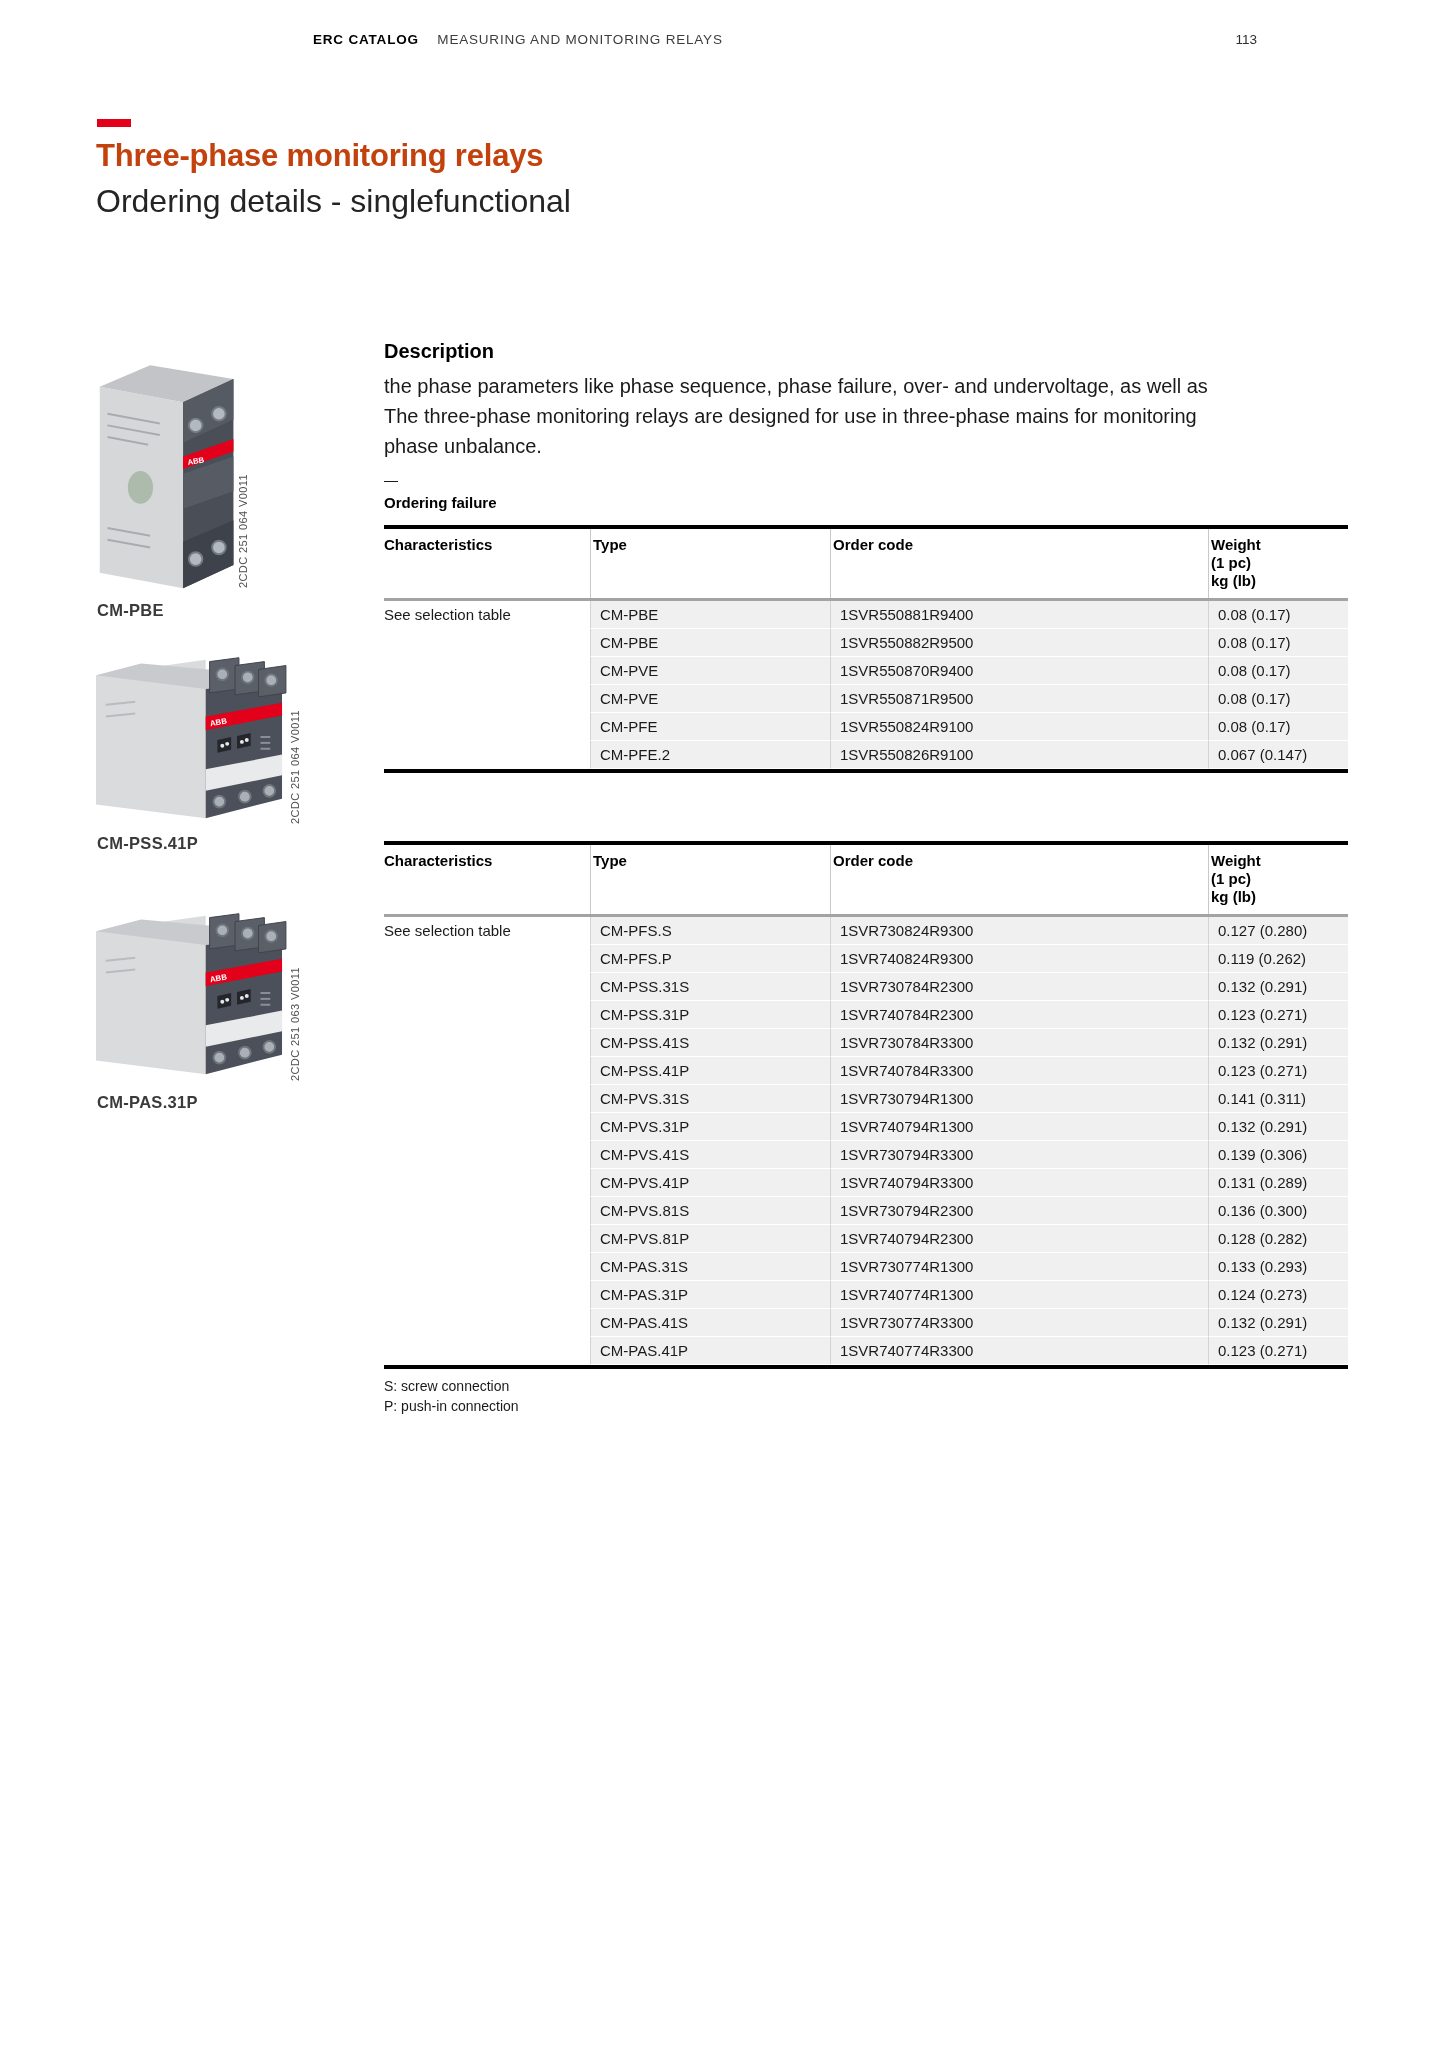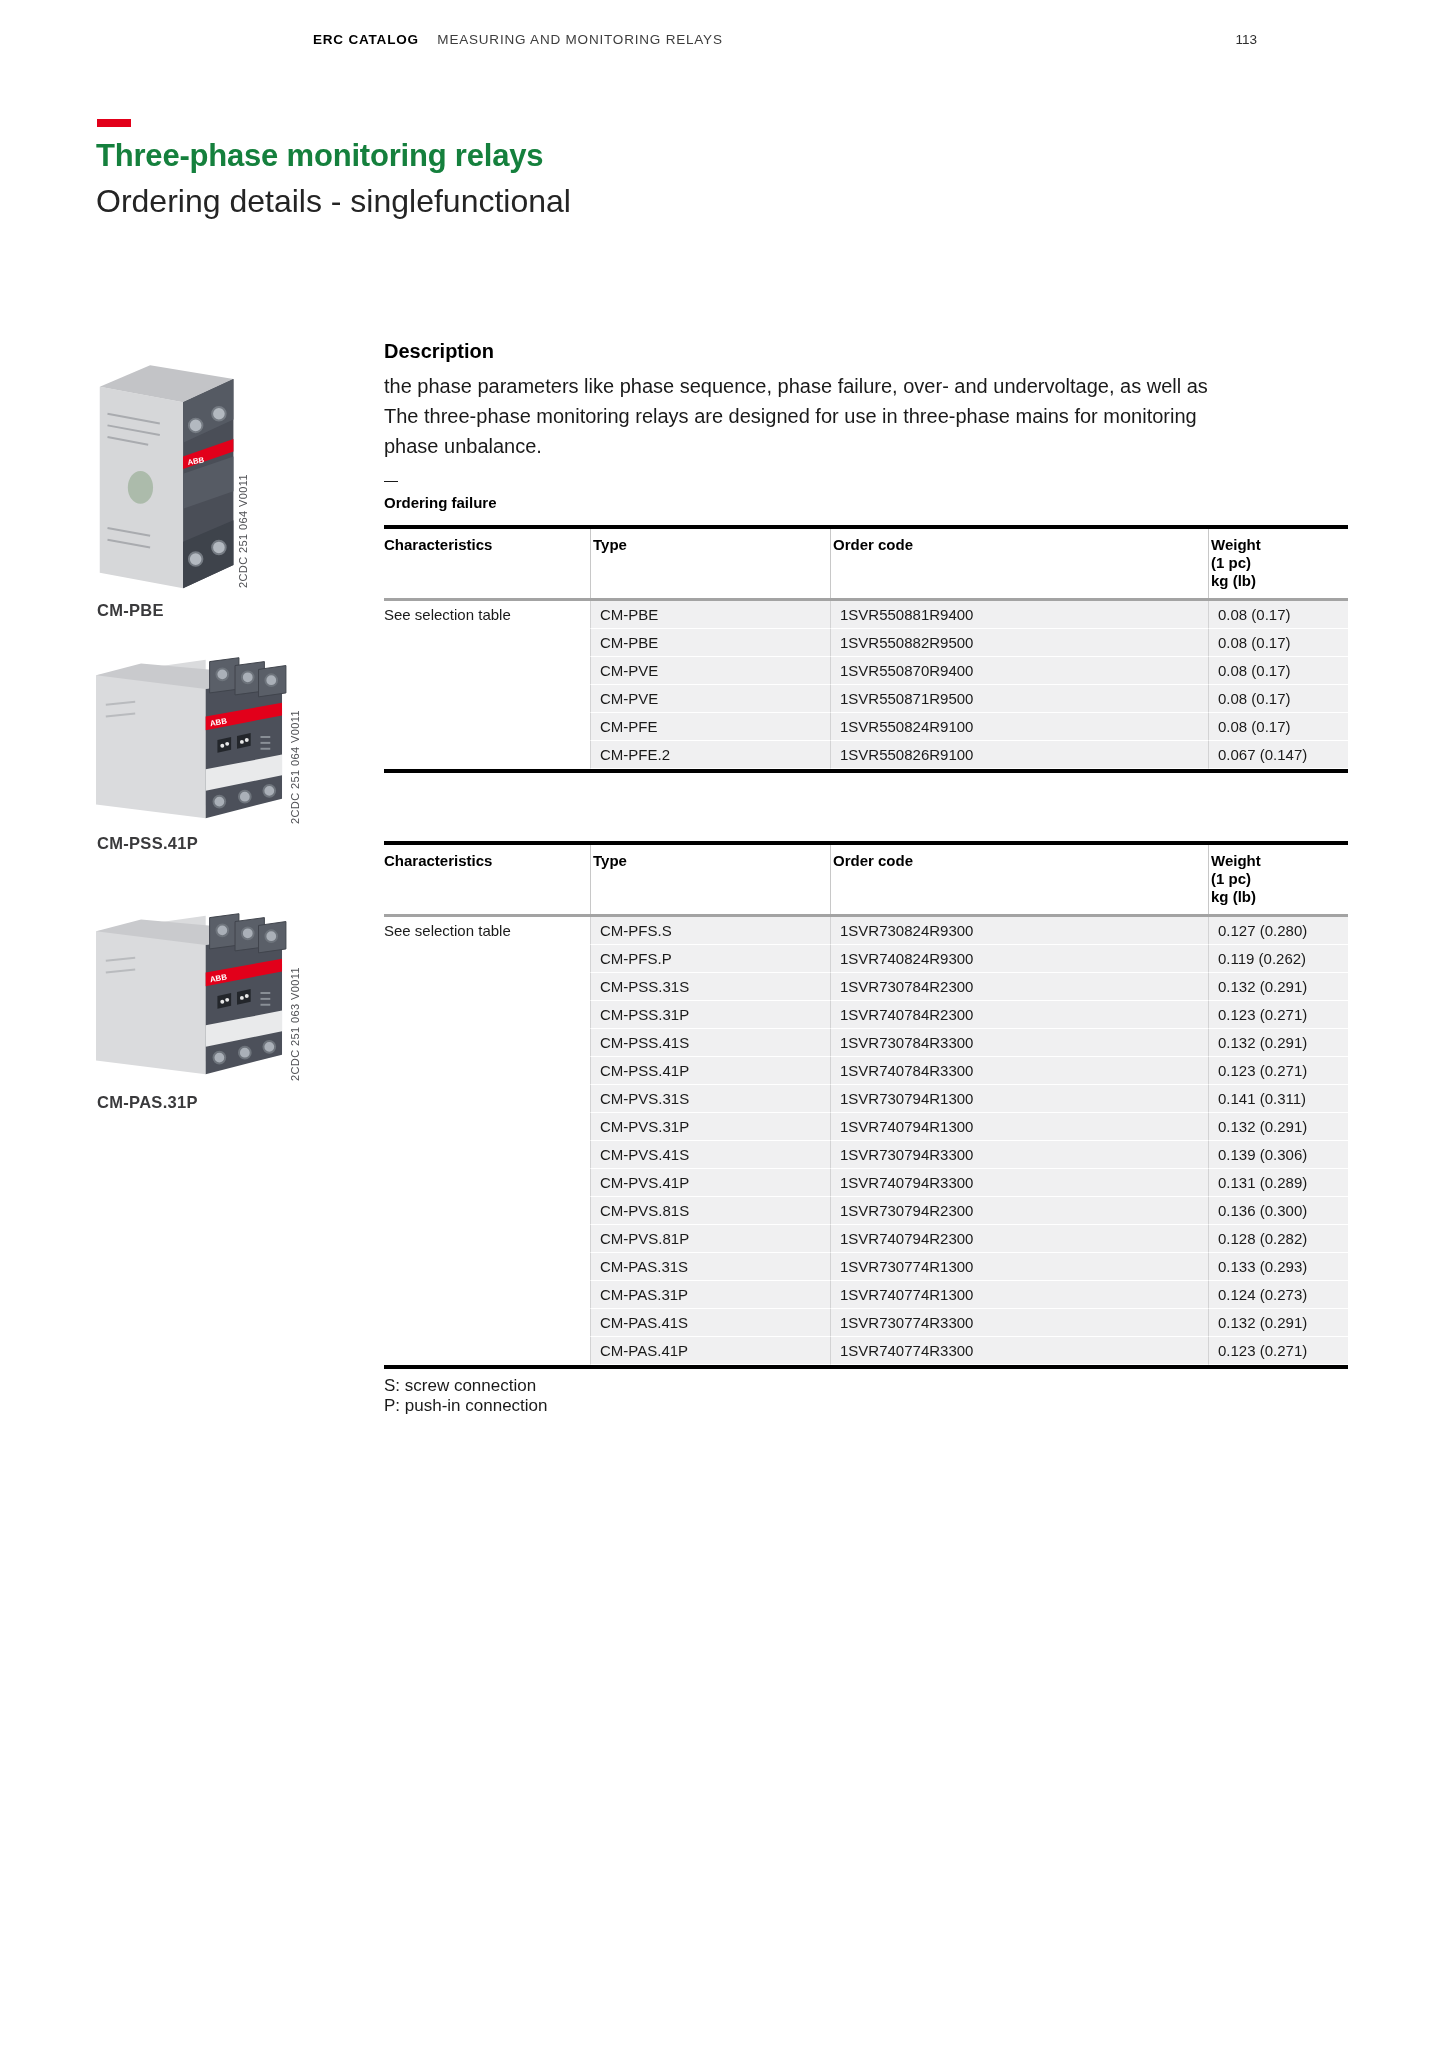--- a/index.html
+++ b/index.html
@@ -11,21 +11,21 @@
     color:#1a1a1a;
     overflow:hidden;
   }
   
   .runhead{position:absolute;top:32px;left:313px;font-size:13.5px;letter-spacing:0.8px;}
   .runhead .bold{font-weight:bold;color:#000;}
   .runhead .rest{color:#3d3d3d;margin-left:14px;}
   .pagenum{position:absolute;top:32px;right:95px;font-size:13.5px;color:#2e2e2e;}
   
   .redbar{position:absolute;left:97px;top:119px;width:34px;height:8px;background:#e2001a;}
-  .h1{position:absolute;left:96px;top:138px;font-size:31px;font-weight:bold;color:#15803d;letter-spacing:-0.2px;}
+  .h1{position:absolute;left:96px;top:138px;font-size:31px;font-weight:bold;color:#c2410c;letter-spacing:-0.2px;}
   .h2{position:absolute;left:96px;top:183px;font-size:32px;font-weight:400;color:#242424;}
   
   .photo{position:absolute;}
   .photo-1{left:92px;top:342px;width:155px;height:252px;}
   .photo-2{left:92px;top:644px;width:196px;height:186px;}
   .photo-3{left:92px;top:900px;width:196px;height:186px;}
   .vcode{
     position:absolute;
     transform:rotate(-90deg);transform-origin:0 0;
     font-size:11px;color:#4f5054;letter-spacing:0.4px;white-space:nowrap;
@@ -51,21 +51,21 @@
     display:grid;grid-template-columns:206px 240px 378px 140px;
     border-bottom:3px solid #a3a3a3;
   }
   .th{font-size:15px;font-weight:bold;color:#000;padding:7px 0 8px 0;line-height:18px;white-space:pre-line;min-height:51px;}
   .th.sep{border-left:1px solid #c8c8c8;padding-left:2px;}
   .trow{display:grid;grid-template-columns:206px 240px 378px 140px;height:28px;}
   .td{font-size:15px;color:#1a1a1a;line-height:27px;white-space:nowrap;overflow:hidden;}
   .td.char{background:#ffffff;}
   .td.gray{background:#f0f0f1;border-left:1px solid #d3d3d4;border-bottom:1px solid #ffffff;padding-left:9px;}
   
-  .footnotes{position:absolute;left:0;top:1376px;font-size:17px;line-height:20px;color:#1a1a1a;}
+  .footnotes{position:absolute;left:0;top:1376px;font-size:14px;line-height:20px;color:#1a1a1a;}
   .hidden-defs{position:absolute;width:0;height:0;overflow:hidden;}
 </style>
 </head>
 <body>
 
 <svg class="hidden-defs" aria-hidden="true">
   <defs>
     <symbol id="sym-relay-slim" viewBox="0 0 160 260">
       <polygon points="8,46 94,62 94,254 8,238" fill="#d6d7d9"></polygon>
       <polygon points="8,46 60,24 146,38 94,62" fill="#c3c4c7"></polygon>

